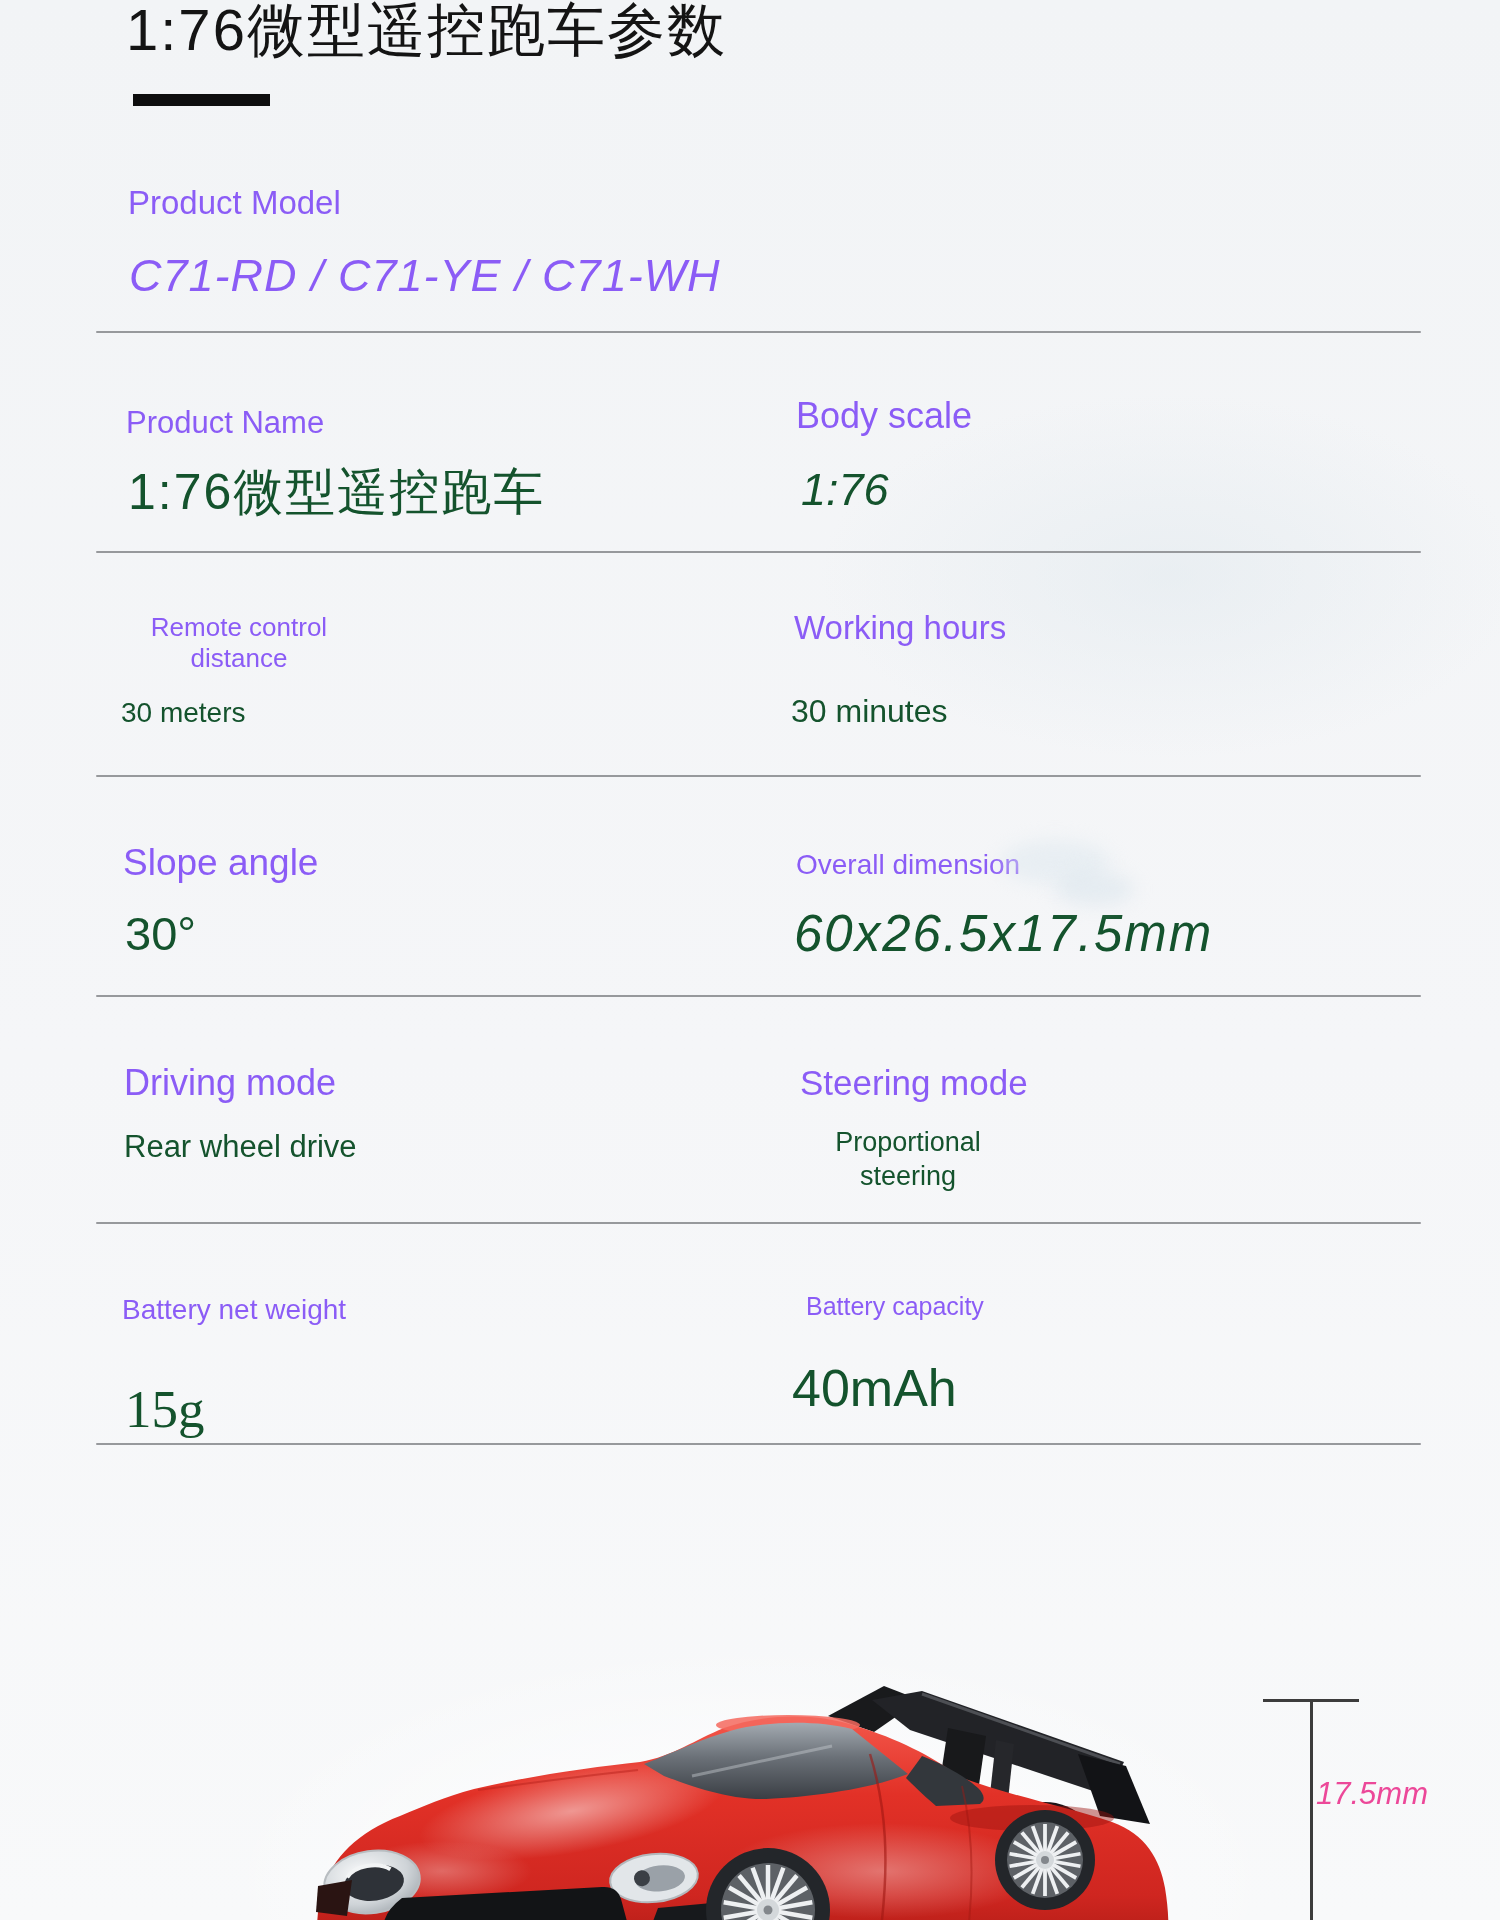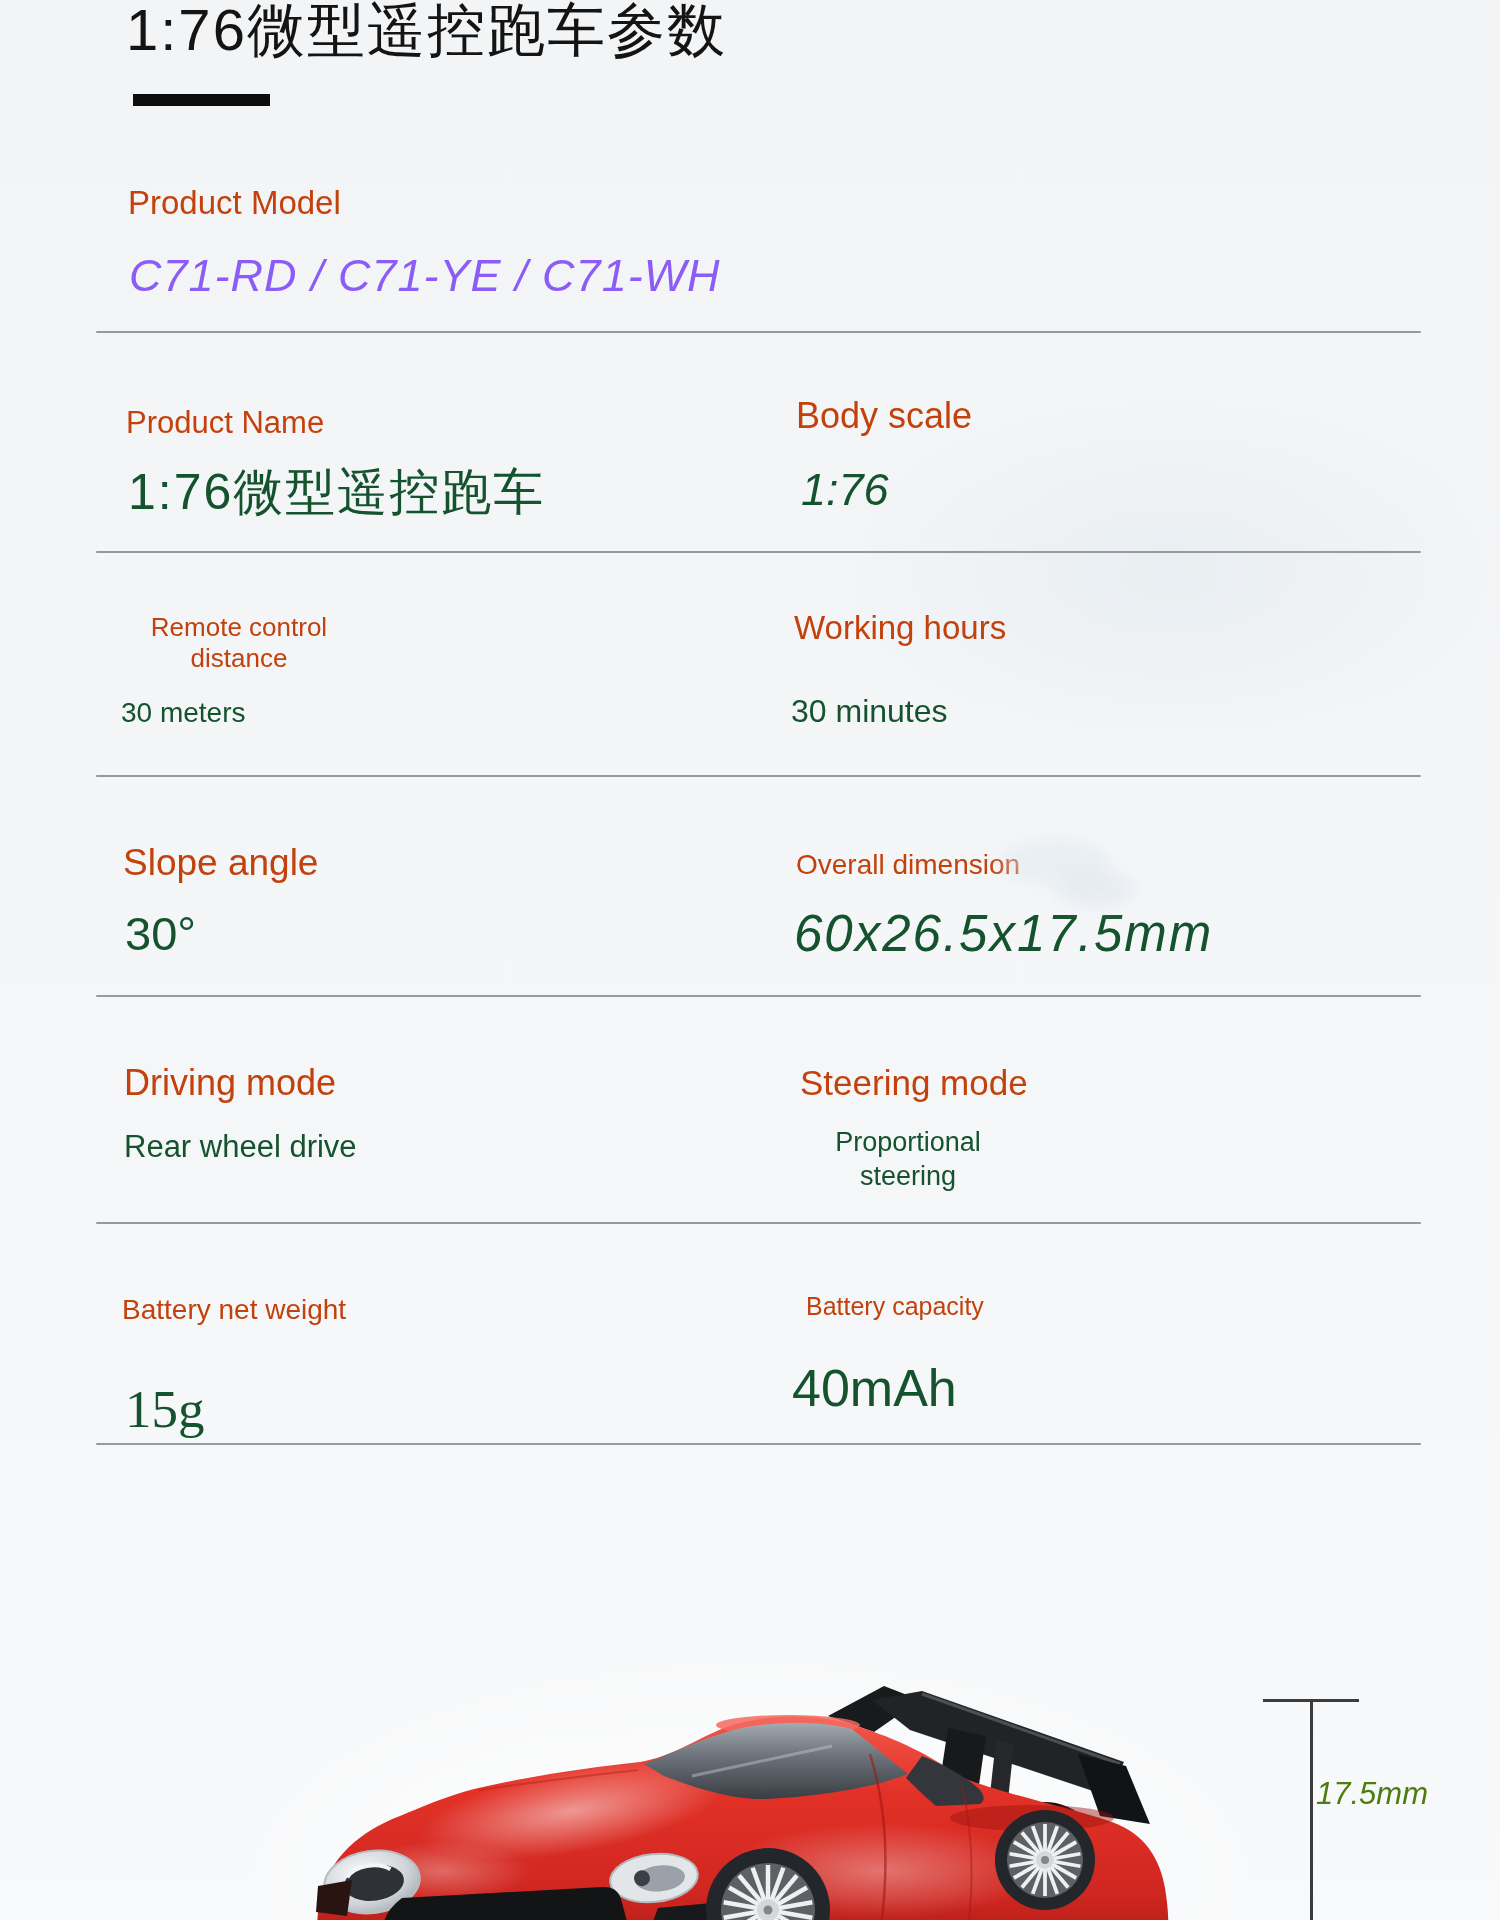--- a/index.html
+++ b/index.html
@@ -6,21 +6,21 @@
   body{
     width:1500px;height:1920px;position:relative;overflow:hidden;
     font-family:"Liberation Sans","DejaVu Sans",sans-serif;
     background:
       radial-gradient(ellipse 900px 400px at 50% 98%, #ffffff 0%, rgba(255,255,255,0) 60%),
       radial-gradient(ellipse 500px 260px at 78% 30%, rgba(225,233,238,.55) 0%, rgba(225,233,238,0) 70%),
       linear-gradient(180deg,#f2f4f6 0%,#f5f6f8 55%,#f8f9fa 100%);
     color:#26282a;
   }
   .abs{position:absolute;}
-  .lbl{color:#c2410c;}
+  .lbl{color:#8b5cf6;}
   .val{color:#14532d;}
   .italic{font-style:italic;}
   .divider{left:96px;width:1325px;height:2px;background:#97999c;border-radius:1px;}
   .center{text-align:center;}
 
   .page-title{left:126px;top:-8px;font-size:58px;letter-spacing:2px;color:#141414;font-weight:500;white-space:nowrap;}
   .title-bar{left:133px;top:94px;width:137px;height:12px;background:#0e0e0e;}
 
   .pm-label{left:128px;top:184px;font-size:33px;}
   .pm-value{left:129px;top:250px;font-size:45px;letter-spacing:1px;color:#8b5cf6;}
@@ -46,21 +46,21 @@
   .r4r-value{left:796px;top:1126px;width:224px;font-size:27px;line-height:1.25;}
 
   .r5l-label{left:122px;top:1294px;font-size:28px;}
   .r5r-label{left:796px;top:1292px;font-size:25px;margin-left:10px;}
   .r5l-value{left:125px;top:1352px;font-size:53px;font-family:"Liberation Serif","DejaVu Serif",serif;margin-top:27px;}
   .r5r-value{left:792px;top:1358px;font-size:52px;}
 
   .car-figure{left:272px;top:1636px;width:915px;height:304px;}
   .dim-cap{left:1263px;top:1699px;width:96px;height:3px;background:#3c3c3c;}
   .dim-line{left:1310px;top:1700px;width:3px;height:220px;background:#3c3c3c;}
-  .dim-label{left:1316px;top:1776px;font-size:31px;color:#4d7c0f;}
+  .dim-label{left:1316px;top:1776px;font-size:31px;color:#ec4899;}
 
   .smudge{border-radius:50%;filter:blur(9px);opacity:.5;}
   .smudge.s1{left:1000px;top:840px;width:110px;height:44px;background:#dce7ee;}
   .smudge.s2{left:1055px;top:872px;width:80px;height:34px;background:#d7e3eb;}
 </style>
 </head>
 <body>
 
 <div class="abs page-title">1:76微型遥控跑车参数</div>
 <div class="abs title-bar"></div>

